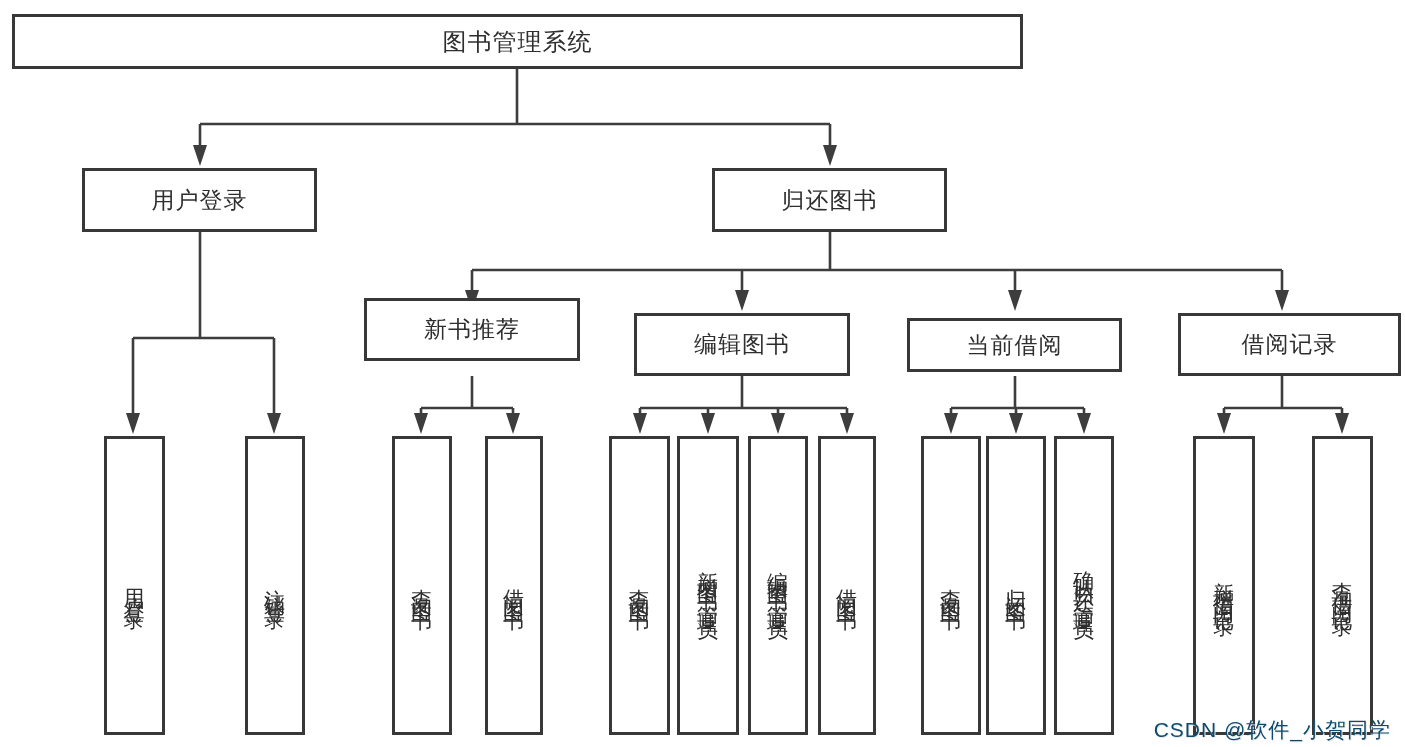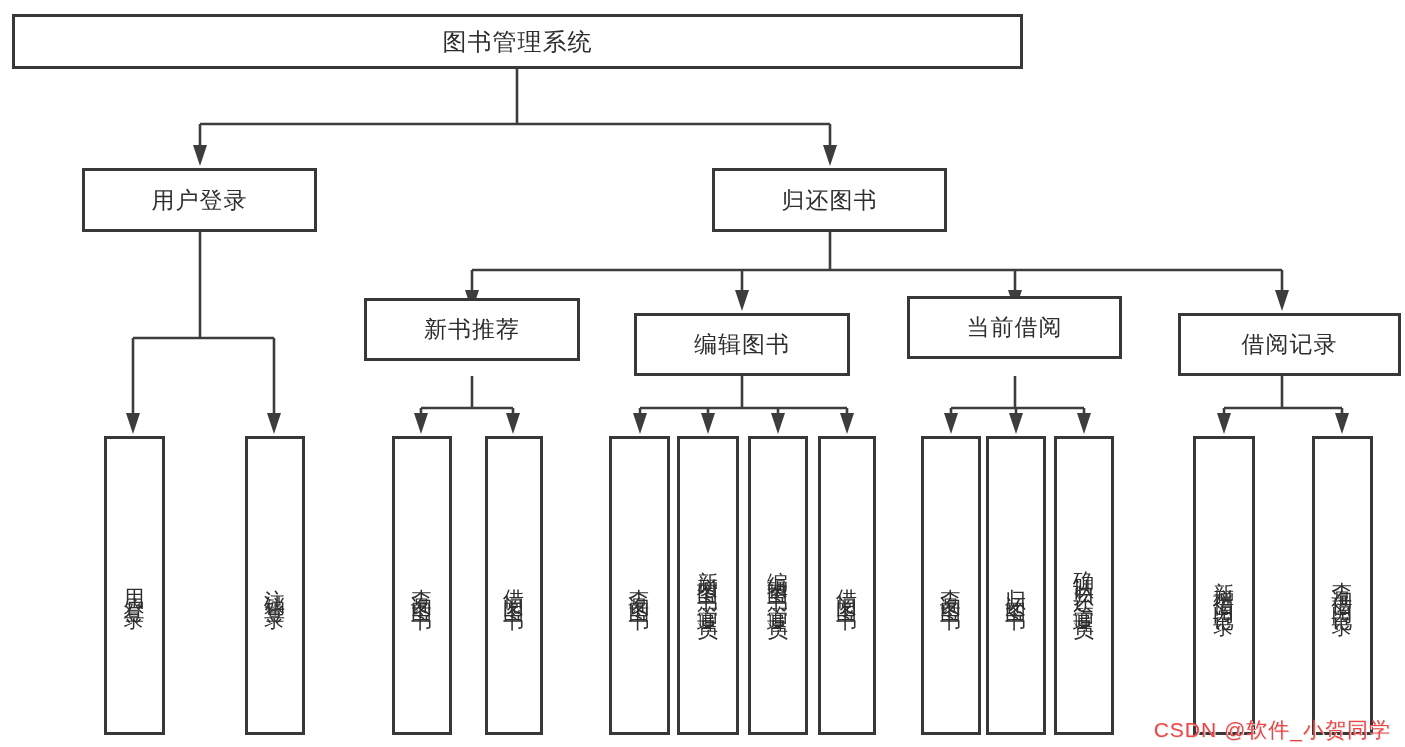--- a/index.html
+++ b/index.html
@@ -36,21 +36,21 @@
     font-size: 21px;
     letter-spacing: 7px;
     line-height: 1;
     white-space: normal;
   }
   .watermark {
     position: absolute;
     right: 14px;
     bottom: 3px;
     font-size: 21px;
-    color: #ef4444;
+    color: #0c4a6e;
     letter-spacing: 1px;
     text-shadow: 1px 1px 0 #e9e9e9;
     pointer-events: none;
   }
 </style>
 </head>
 <body>
 
 <div class="stage">
 
@@ -97,21 +97,21 @@
     </g>
   </svg>
 
   <div class="node h root" style="left:12px; top:14px; width:1011px; height:55px;">图书管理系统</div>
 
   <div class="node h" style="left:82px; top:168px; width:235px; height:64px;">用户登录</div>
   <div class="node h" style="left:712px; top:168px; width:235px; height:64px;">归还图书</div>
 
   <div class="node h" style="left:364px; top:298px; width:216px; height:63px;">新书推荐</div>
   <div class="node h" style="left:634px; top:313px; width:216px; height:63px;">编辑图书</div>
-  <div class="node h" style="left:907px; top:296px; width:215px; height:63px;">当前借阅</div>
+  <div class="node h" style="left:907px; top:318px; width:215px; height:54px;">当前借阅</div>
   <div class="node h" style="left:1178px; top:313px; width:223px; height:63px;">借阅记录</div>
 
   <div class="node v" style="left:104px; top:436px; width:61px; height:299px;">用户登录</div>
   <div class="node v" style="left:245px; top:436px; width:60px; height:299px;">注销登录</div>
 
   <div class="node v" style="left:392px; top:436px; width:60px; height:299px;">查询图书</div>
   <div class="node v" style="left:485px; top:436px; width:58px; height:299px;">借阅图书</div>
 
   <div class="node v" style="left:609px; top:436px; width:61px; height:299px;">查询图书</div>
   <div class="node v" style="left:677px; top:436px; width:62px; height:299px;">新增图书（管理员）</div>

